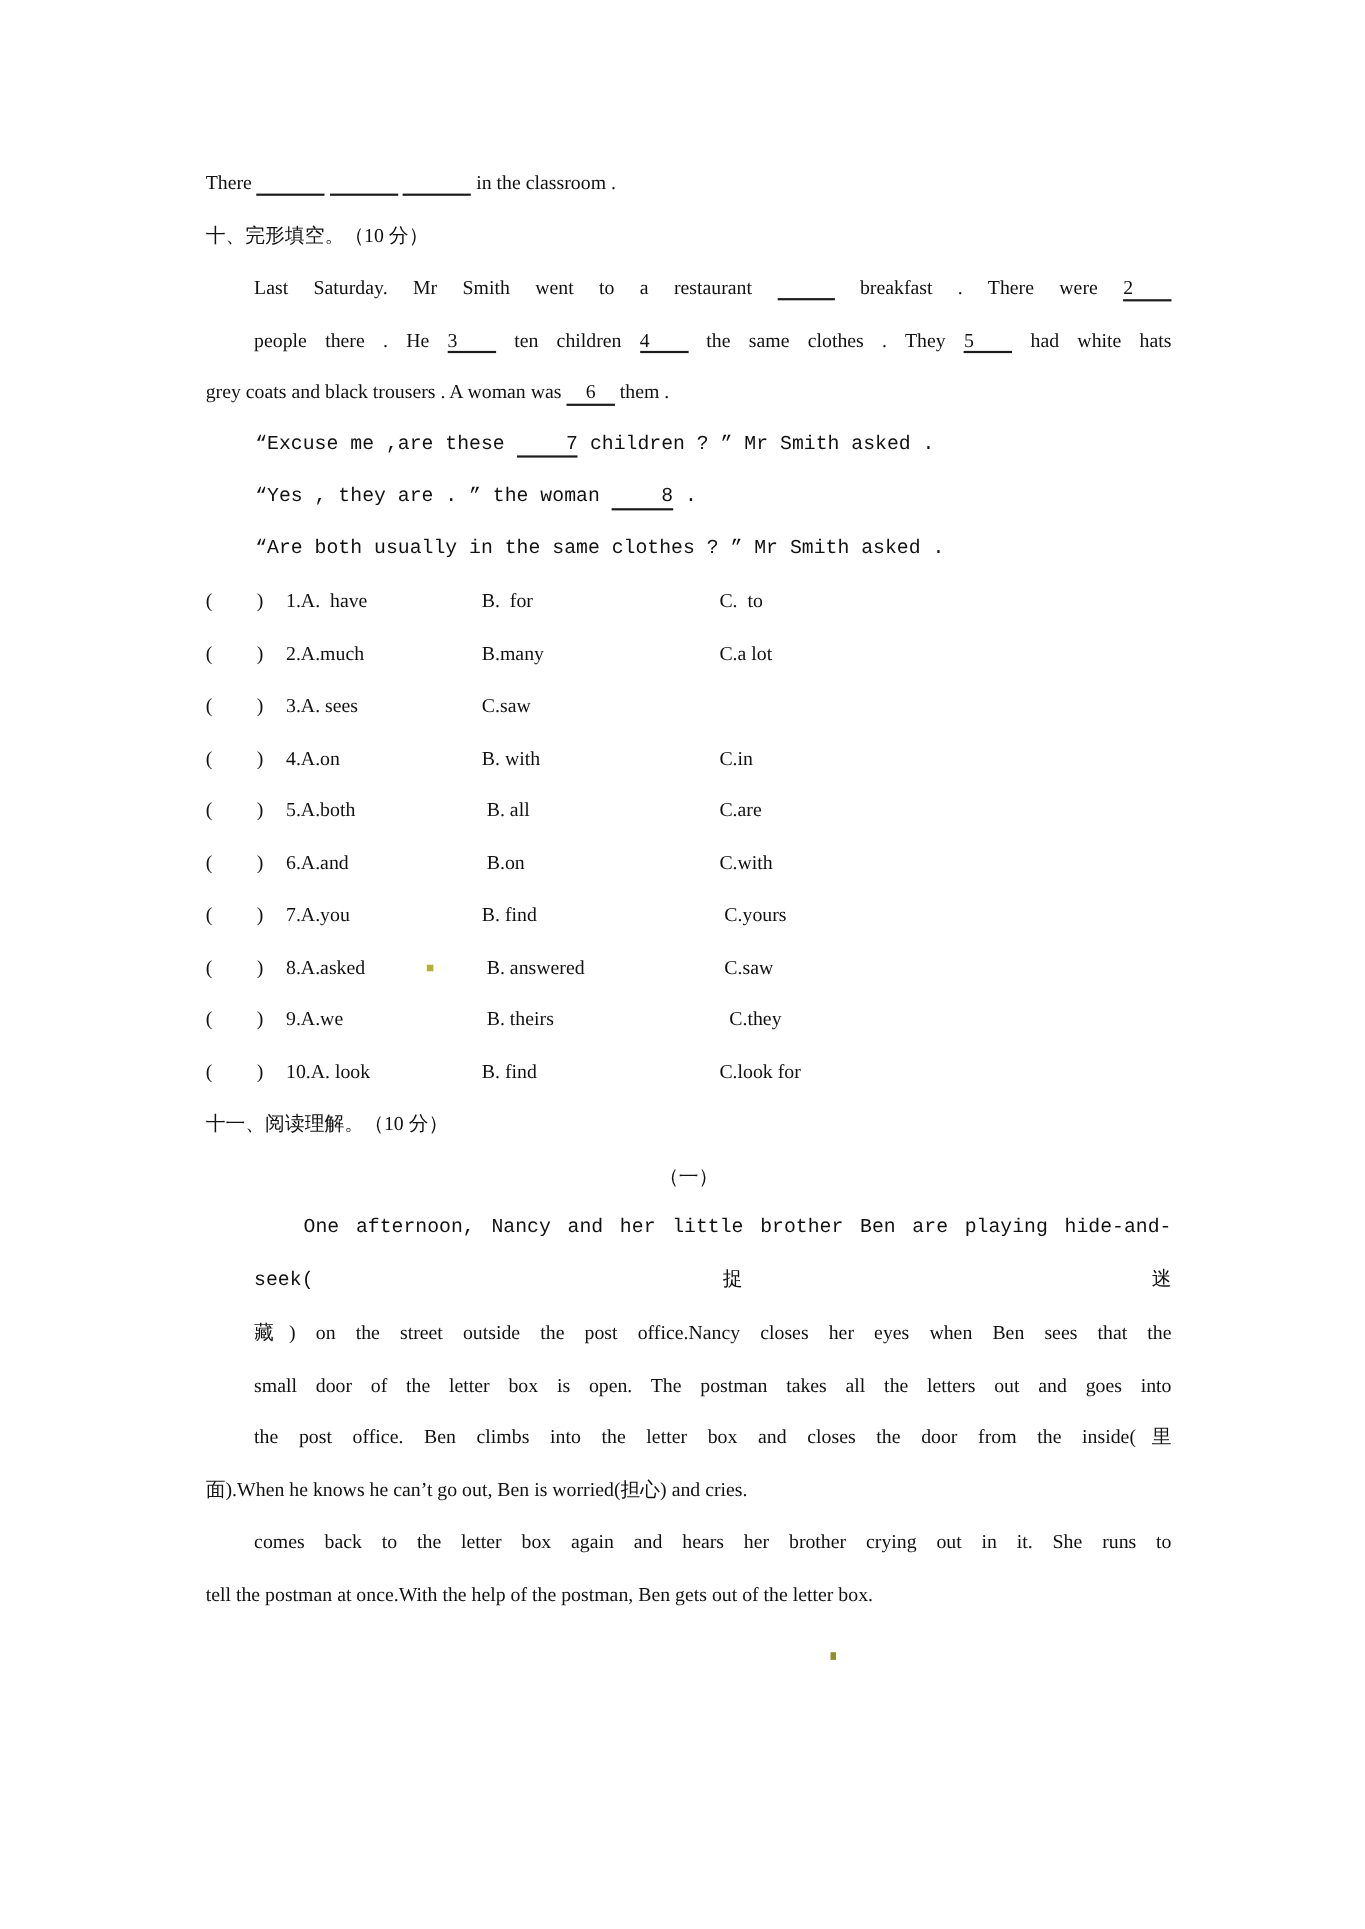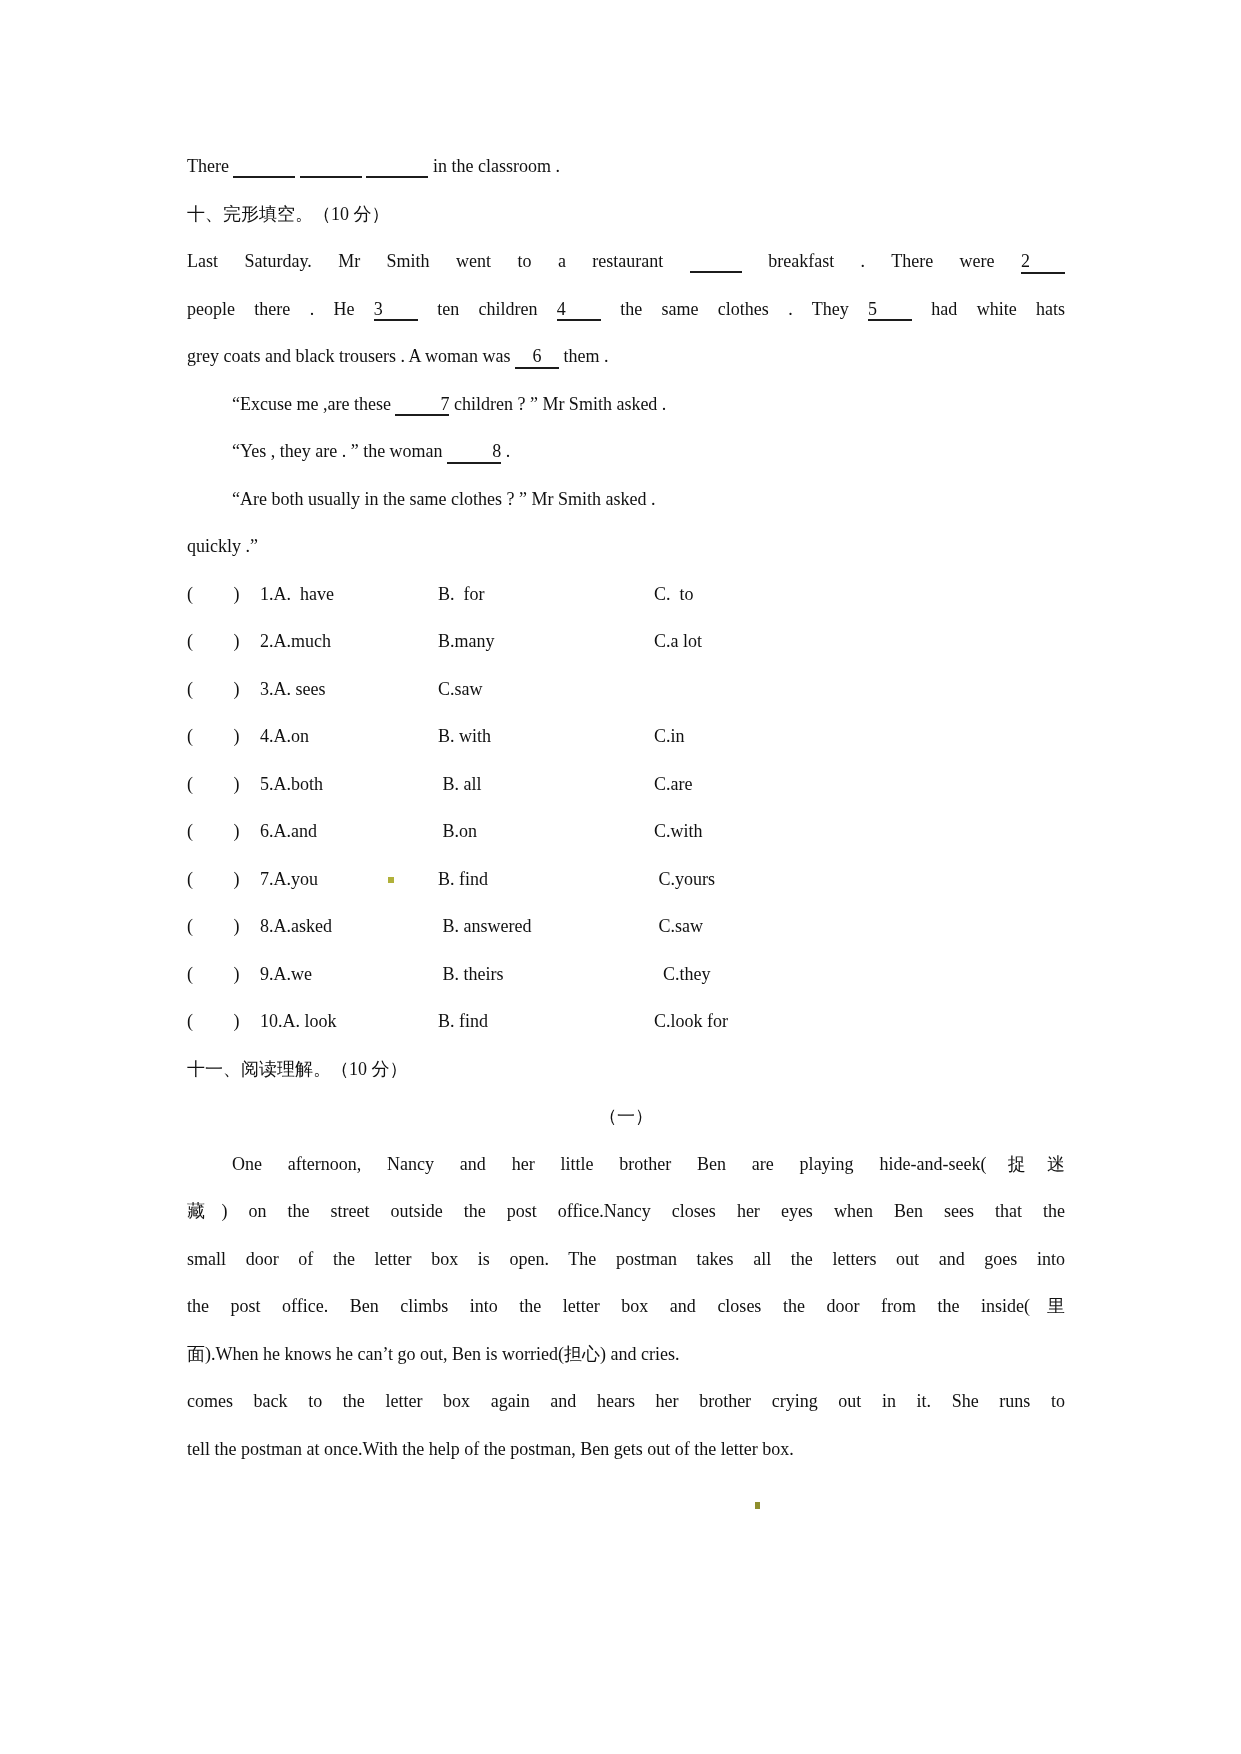--- a/index.html
+++ b/index.html
@@ -12,22 +12,22 @@
     color:#111111;
   }
   .doc{
     position:absolute;
     left:187px;top:143px;
     width:878px;
     font-size:18px;
     line-height:47.5px;
   }
   .line{white-space:normal;}
-  .just{text-align:justify;text-align-last:justify;}
-  .indent{text-indent:45px;}
+  .just{text-align:justify;text-align-last:justify;margin-left:44px;}
+  .indent{text-indent:45px;font-family:Liberation Mono, monospace;}
   .center{text-align:center;}
   
   .bl{
     display:inline-block;
     height:1em;
     border-bottom:2px solid #1c1c1c;
     vertical-align:-6px;
   }
   .w62{width:62px;}
   .w52{width:52px;}
@@ -90,21 +90,20 @@
     <span>“Excuse me ,are these</span>
     <span class="bln">7</span>
     <span>children ? ” Mr Smith asked .</span>
   </div>
   <div class="line indent">
     <span>“Yes , they are . ” the woman</span>
     <span class="bln">8</span>
     <span>.</span>
   </div>
   <div class="line indent">“Are both usually in the same clothes ? ” Mr Smith asked .</div>
-  <div class="line">quickly .”</div>
 
   <div class="opt-row">
     <span>(         )</span>
     <span>1.A.  have</span>
     <span>B.  for</span>
     <span>C.  to</span>
   </div>
   <div class="opt-row">
     <span>(         )</span>
     <span>2.A.much</span>

